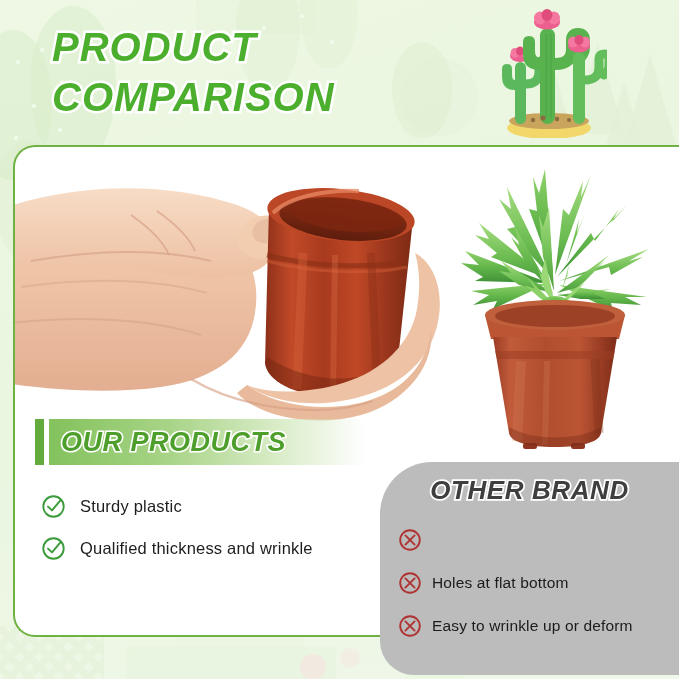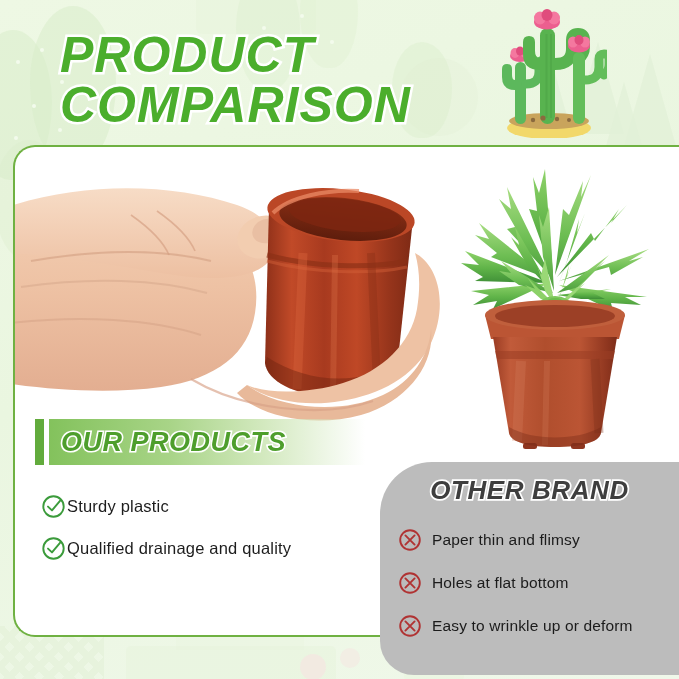--- a/index.html
+++ b/index.html
@@ -87,29 +87,29 @@
     width: 679px;
     height: 145px;
   }
   .title {
     position: absolute;
     left: 44px;
     top: 14px;
     width: 470px;
     font-weight: 700;
     font-style: italic;
-    font-size: 50px;
+    font-size: 40px;
     line-height: 50px;
     letter-spacing: 1px;
     color: #4bae2c;
     -webkit-text-stroke: 5px #ffffff;
     paint-order: stroke fill;
     text-shadow: 0 2px 0 rgba(255,255,255,.9);
     white-space: pre-line;
-    margin: 16px;
+    margin: 8px;
   }
 
   
   .cactus-art {
     position: absolute;
     right: 72px;
     top: 6px;
     width: 120px;
     height: 132px;
   }
@@ -183,21 +183,21 @@
   .pros {
     position: absolute;
     left: 26px;
     top: 338px;
     width: 350px;
   }
   .pro-row {
     display: flex;
     align-items: center;
     height: 42px;
-    gap: 1px;
+    gap: 14px;
     text-align: right;
   }
   .pro-row .pro-text {
     font-size: 16.5px;
     color: #1d1d1d;
     letter-spacing: .2px;
     white-space: nowrap;
   }
 
   
@@ -516,38 +516,37 @@
           <path d="M7 12.6 L 11 16.4 L 19.2 6.6" fill="none" stroke="#3b9b3b" stroke-width="1.9" stroke-linecap="round" stroke-linejoin="round"></path>
         </svg>
         <span class="pro-text">Sturdy plastic</span>
       </div>
 
       <div class="pro-row">
         <svg class="ico" width="25" height="25" viewBox="0 0 25 25" aria-hidden="true">
           <circle cx="12.5" cy="12.5" r="10.2" fill="none" stroke="#3b9b3b" stroke-width="1.9"></circle>
           <path d="M7 12.6 L 11 16.4 L 19.2 6.6" fill="none" stroke="#3b9b3b" stroke-width="1.9" stroke-linecap="round" stroke-linejoin="round"></path>
         </svg>
-        <span class="pro-text">Qualified drainage and quality</span>
+        <span class="pro-text">Qualified thickness and wrinkle</span>
       </div>
 
 
     </div>
   </div>
 
   <div class="other-panel">
     <div class="other-title">OTHER BRAND</div>
 
     <div class="cons">
 
       <div class="con-row">
         <svg class="ico" width="24" height="24" viewBox="0 0 24 24" aria-hidden="true">
           <circle cx="12" cy="12" r="9.8" fill="none" stroke="#b03333" stroke-width="1.9"></circle>
           <path d="M7.4 7.4 L 16.6 16.6 M16.6 7.4 L 7.4 16.6" fill="none" stroke="#b03333" stroke-width="1.9" stroke-linecap="round"></path>
         </svg>
-        <span class="con-text">Paper thin and flimsy</span>
       </div>
 
       <div class="con-row">
         <svg class="ico" width="24" height="24" viewBox="0 0 24 24" aria-hidden="true">
           <circle cx="12" cy="12" r="9.8" fill="none" stroke="#b03333" stroke-width="1.9"></circle>
           <path d="M7.4 7.4 L 16.6 16.6 M16.6 7.4 L 7.4 16.6" fill="none" stroke="#b03333" stroke-width="1.9" stroke-linecap="round"></path>
         </svg>
         <span class="con-text">Holes at flat bottom</span>
       </div>
 

